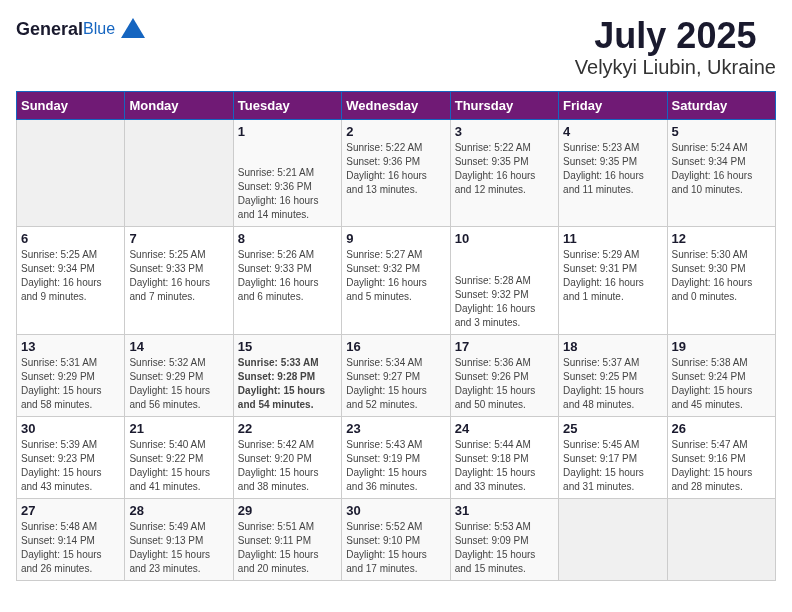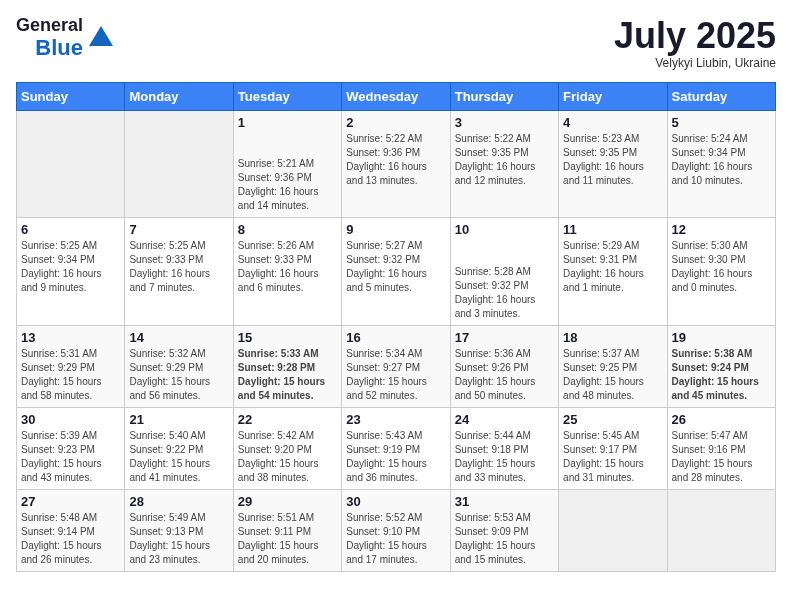--- a/index.html
+++ b/index.html
@@ -15,60 +15,58 @@
       justify-content: space-between;
       align-items: flex-start;
       margin-bottom: 12px;
     }
     .logo {
       display: flex;
       align-items: center;
     }
     .logo-text {
       display: flex;
-      flex-direction: column;
       line-height: 1.1;
-      align-items: flex-end;
     }
     .logo-general {
       font-size: 18px;
       font-weight: bold;
       color: #1a1a2e;
     }
     .logo-blue {
-      font-size: 22px;
-      font-weight: bold;
+      font-size: 16px;
+      font-weight: normal;
       color: #1565c0;
     }
     .logo-icon {
       width: 28px;
       height: 28px;
       margin-left: 4px;
     }
     .title-block {
-      text-align: right;
+      text-align: center;
       margin-left: 28px;
     }
     .month-title {
       font-size: 36px;
       font-weight: bold;
       color: #1a1a2e;
       line-height: 1.1;
     }
     .location {
-      font-size: 12px;
+      font-size: 20px;
       color: #333;
     }
     table {
       width: 100%;
       border-collapse: collapse;
       table-layout: fixed;
     }
     thead tr {
-      background: #3b82f6;
+      background: #701a75;
     }
     thead th {
       color: #fff;
       font-size: 13px;
       font-weight: bold;
       padding: 6px 4px;
       text-align: left;
       border: 1px solid #1565c0;
     }
     tbody td {
@@ -243,21 +241,21 @@
 Daylight: 15 hours and 50 minutes.</div>
         </td>
         <td>
           <span class="day-number">18</span>
           <div class="day-info" style="white-space: pre-line;">Sunrise: 5:37 AM
 Sunset: 9:25 PM
 Daylight: 15 hours and 48 minutes.</div>
         </td>
         <td>
           <span class="day-number">19</span>
-          <div class="day-info" style="white-space: pre-line; font-weight: bold;">Sunrise: 5:38 AM
+          <div class="day-info" style="white-space: pre-line;">Sunrise: 5:38 AM
 Sunset: 9:24 PM
 Daylight: 15 hours and 45 minutes.</div>
         </td>
       </tr>
       <tr>
         <td>
           <span class="day-number">30</span>
           <div class="day-info" style="white-space: pre-line;">Sunrise: 5:39 AM
 Sunset: 9:23 PM
 Daylight: 15 hours and 43 minutes.</div>

